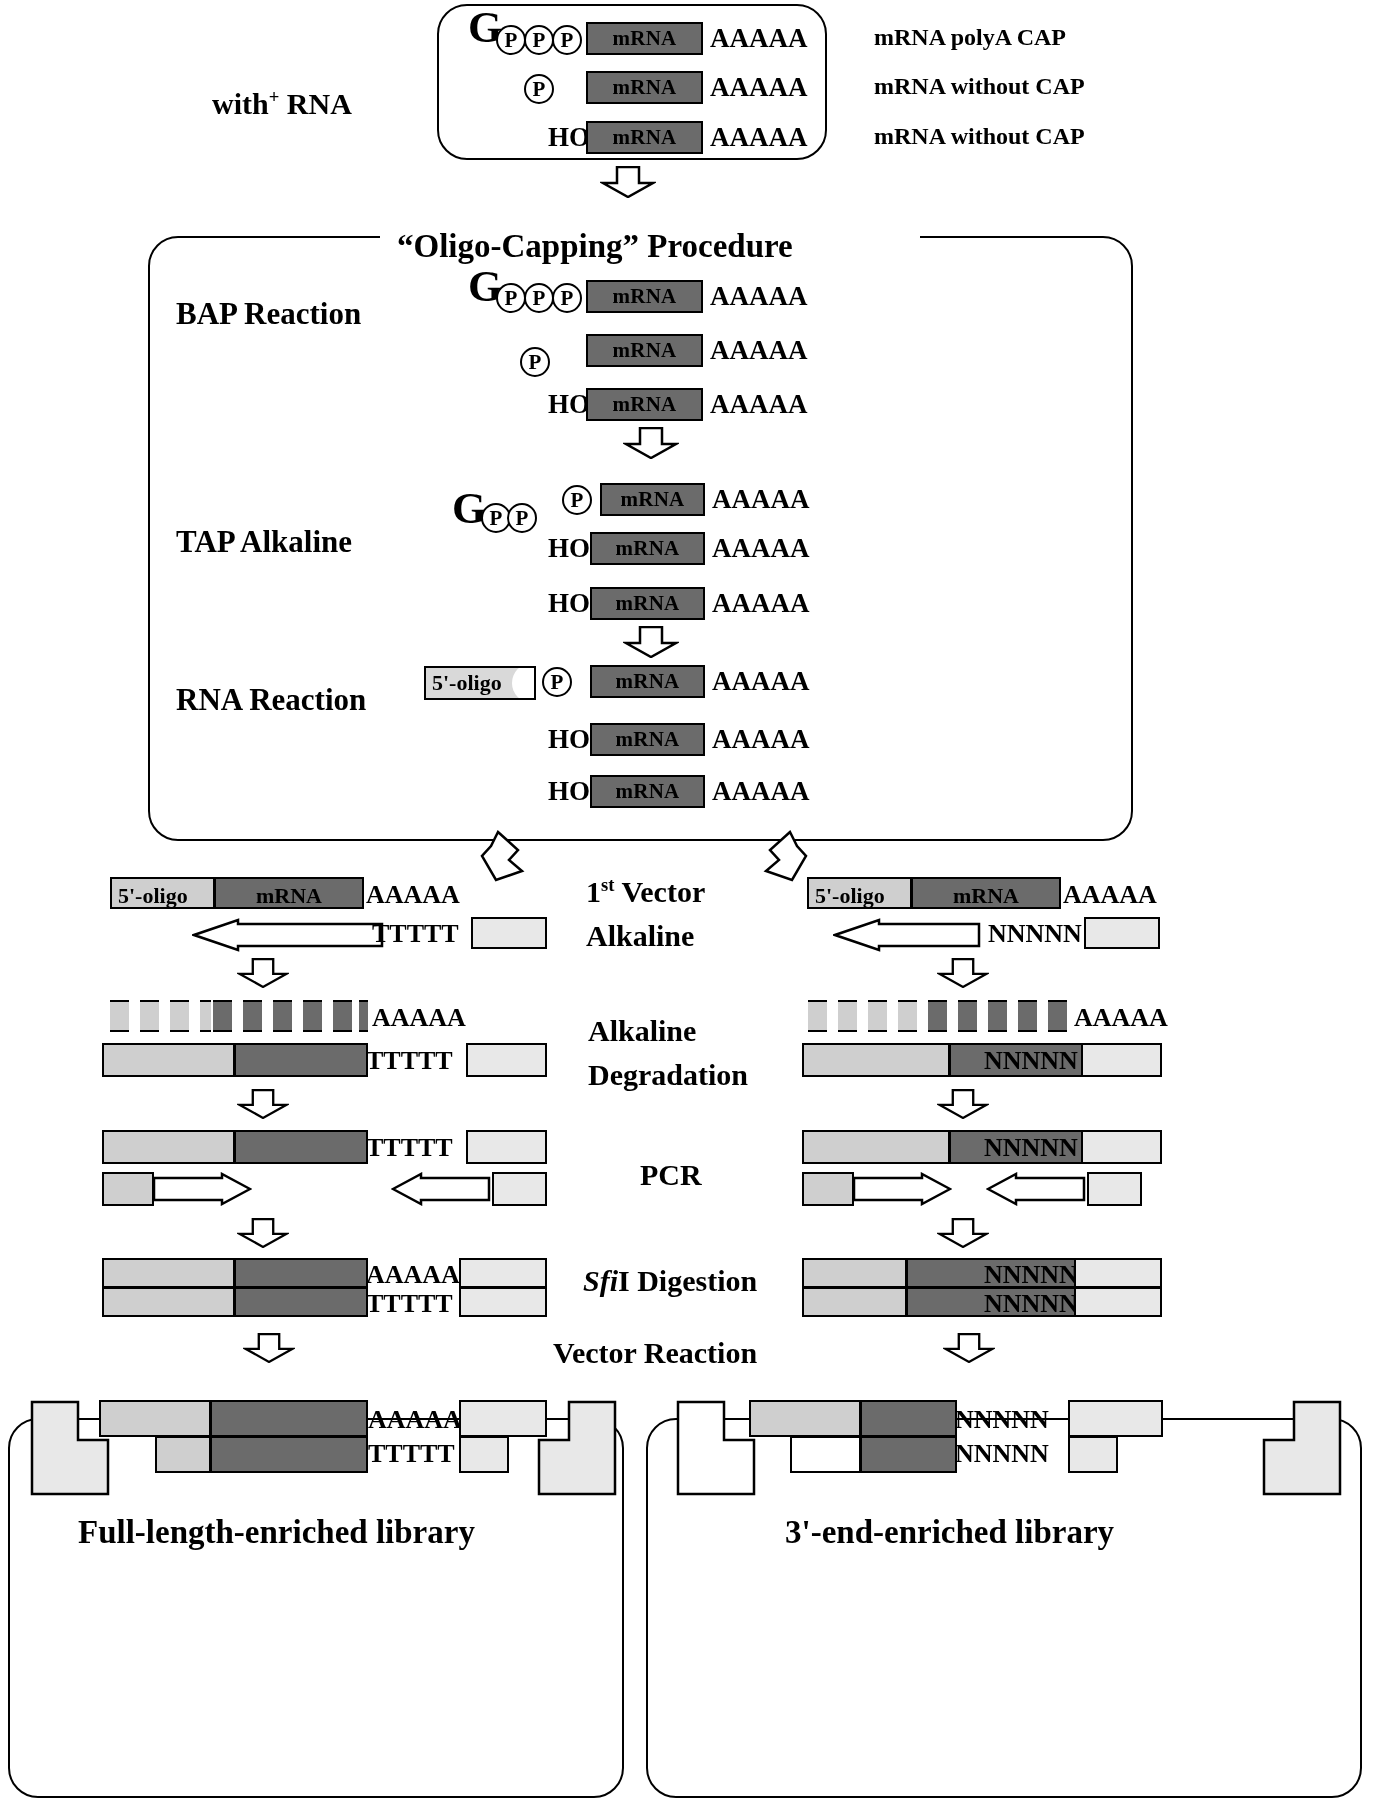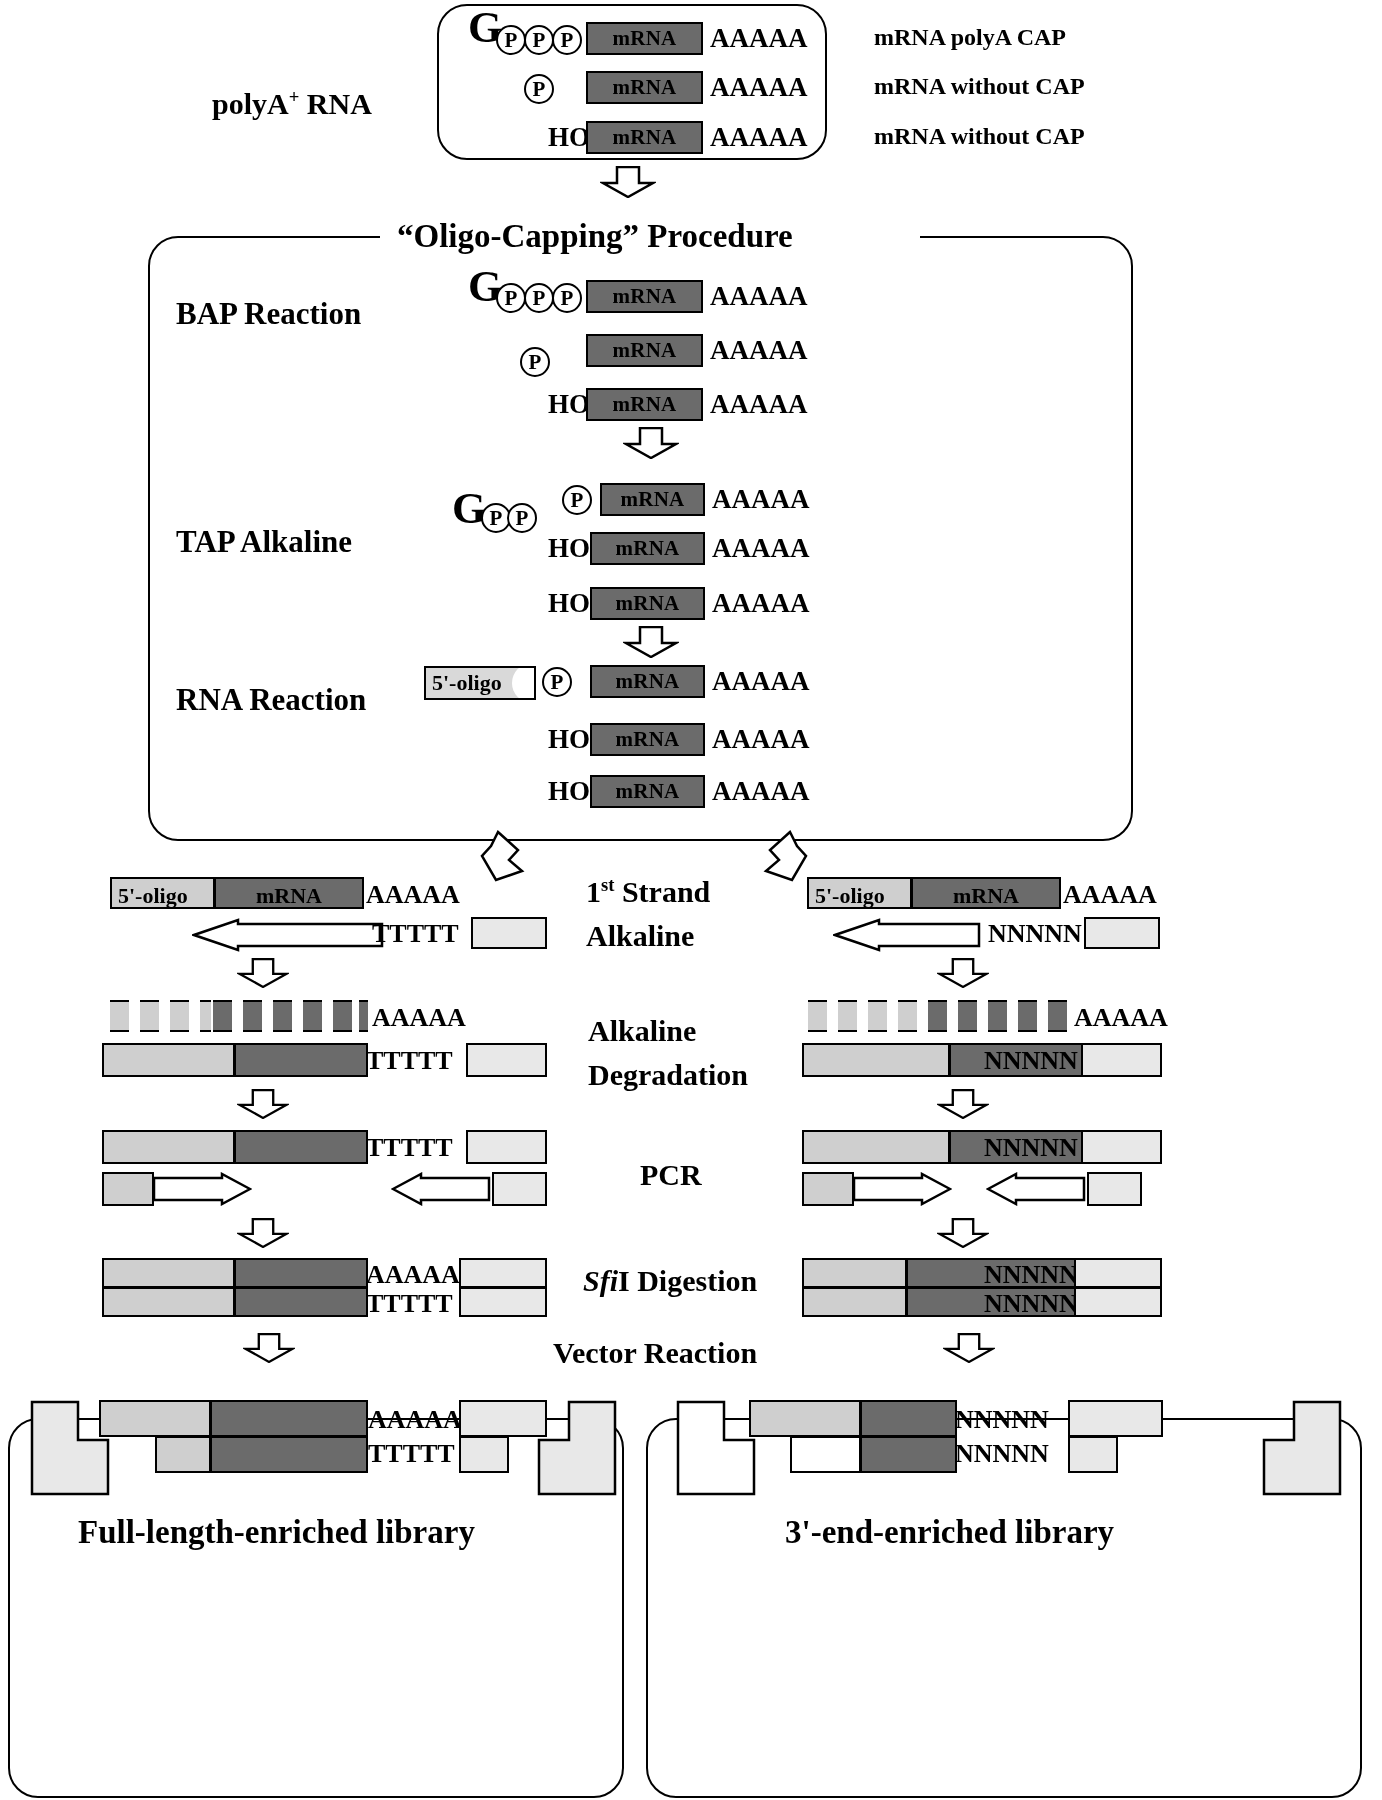--- a/index.html
+++ b/index.html
@@ -67,21 +67,21 @@
   .notch-circle {
     position:absolute; background:#fff; border-radius:50%;
   }
   .sup { font-size:0.62em; vertical-align:super; }
   .ital { font-style:italic; }
 </style>
 </head>
 <body>
 
 <div class="txt t30" style="left:212px; top:88px;">
-  <span>polyA</span><span class="sup">+</span><span> RNA</span>
+  <span>with</span><span class="sup">+</span><span> RNA</span>
 </div>
 
 <div class="rbox" style="left:437px; top:4px; width:390px; height:156px;"></div>
 
 <div class="gcap" style="left:468px; top:6px;">G</div>
 <div class="pcirc" style="left:496px; top:25px;">P</div>
 <div class="pcirc" style="left:524px; top:25px;">P</div>
 <div class="pcirc" style="left:552px; top:25px;">P</div>
 <div class="mrna sm" style="left:586px; top:22px; width:117px; height:33px;">mRNA</div>
 <div class="txt t27" style="left:710px; top:25px;">AAAAA</div>
@@ -97,21 +97,21 @@
 <div class="txt t27" style="left:710px; top:124px;">AAAAA</div>
 <div class="txt t24" style="left:874px; top:124px;">mRNA without CAP</div>
 
 <svg class="darrow" style="left:600px; top:166px;" width="56" height="32" viewBox="0 0 56 32">
   <polygon points="17,1 39,1 39,17 53,17 28,31 3,17 17,17" fill="#fff" stroke="#000" stroke-width="2.5"></polygon>
 </svg>
 
 <div class="rbox" style="left:148px; top:236px; width:985px; height:605px;"></div>
 
 <div class="abs" style="left:380px; top:226px; width:540px; height:22px; background:#fff;"></div>
-<div class="txt t33" style="left:397px; top:220px;">“Oligo-Capping” Procedure</div>
+<div class="txt t33" style="left:397px; top:230px;">“Oligo-Capping” Procedure</div>
 
 <div class="txt t31" style="left:176px; top:298px;">BAP Reaction</div>
 
 <div class="gcap" style="left:468px; top:265px;">G</div>
 <div class="pcirc" style="left:496px; top:283px;">P</div>
 <div class="pcirc" style="left:524px; top:283px;">P</div>
 <div class="pcirc" style="left:552px; top:283px;">P</div>
 <div class="mrna sm" style="left:586px; top:280px; width:117px; height:33px;">mRNA</div>
 <div class="txt t27" style="left:710px; top:283px;">AAAAA</div>
 
@@ -167,21 +167,21 @@
 <div class="txt t27" style="left:712px; top:778px;">AAAAA</div>
 
 <svg class="darrow" style="left:466px; top:828px;" width="70" height="56" viewBox="0 0 70 56">
   <polygon points="32,4 52,22 43,32 56,43 30,52 16,28 25,18" fill="#fff" stroke="#000" stroke-width="2.5"></polygon>
 </svg>
 <svg class="darrow" style="left:752px; top:828px;" width="70" height="56" viewBox="0 0 70 56">
   <polygon points="38,4 18,22 27,32 14,43 40,52 54,28 45,18" fill="#fff" stroke="#000" stroke-width="2.5"></polygon>
 </svg>
 
 <div class="txt t30" style="left:586px; top:876px;">
-  <span>1</span><span class="sup">st</span><span> Strand</span>
+  <span>1</span><span class="sup">st</span><span> Vector</span>
 </div>
 <div class="txt t30" style="left:586px; top:921px;">Alkaline</div>
 
 <div class="txt t30" style="left:588px; top:1016px;">Alkaline</div>
 <div class="txt t30" style="left:588px; top:1060px;">Degradation</div>
 
 <div class="txt t30" style="left:640px; top:1160px;">PCR</div>
 
 <div class="txt t30" style="left:583px; top:1266px;">
   <span class="ital">Sfi</span><span>I Digestion</span>

